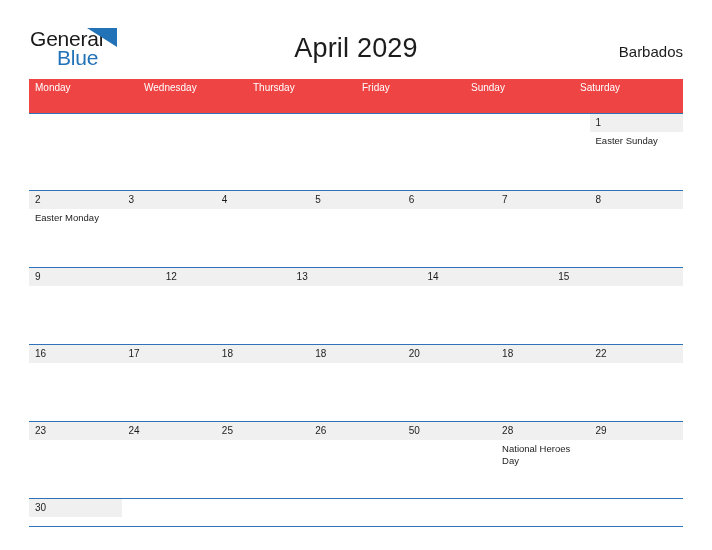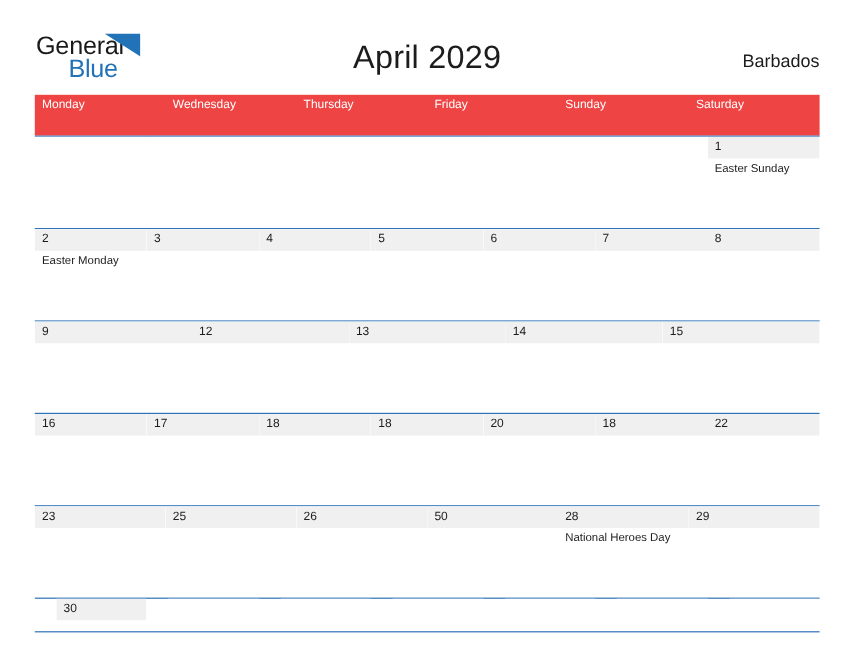--- a/index.html
+++ b/index.html
@@ -132,21 +132,20 @@
     flex: 1 1 0;
     min-width: 0;
     box-sizing: border-box;
     background: #ffffff;
     height: 67px;
     overflow: hidden;
     position: relative;
   }
   .week-row.last-row .day-cell {
     height: 18px;
-    margin-left: 18px;
   }
 
   .day-num {
     height: 18px;
     background: #f0f0f0;
     font-size: 10px;
     color: #1c1c1c;
     line-height: 18px;
     padding-left: 6px;
     box-sizing: border-box;
@@ -298,20 +297,23 @@
           </div>
           <div class="day-cell">
             <div class="day-num">22</div>
           </div>
         </div>
         <div class="week-row spacer-row">
           <div class="day-cell">
             <div class="day-num">23</div>
           </div>
           <div class="day-cell">
+            <div class="day-num">24</div>
+          </div>
+          <div class="day-cell">
             <div class="day-num">25</div>
           </div>
           <div class="day-cell">
             <div class="day-num">26</div>
           </div>
           <div class="day-cell">
             <div class="day-num">50</div>
           </div>
           <div class="day-cell">
             <div class="day-num">28</div>

